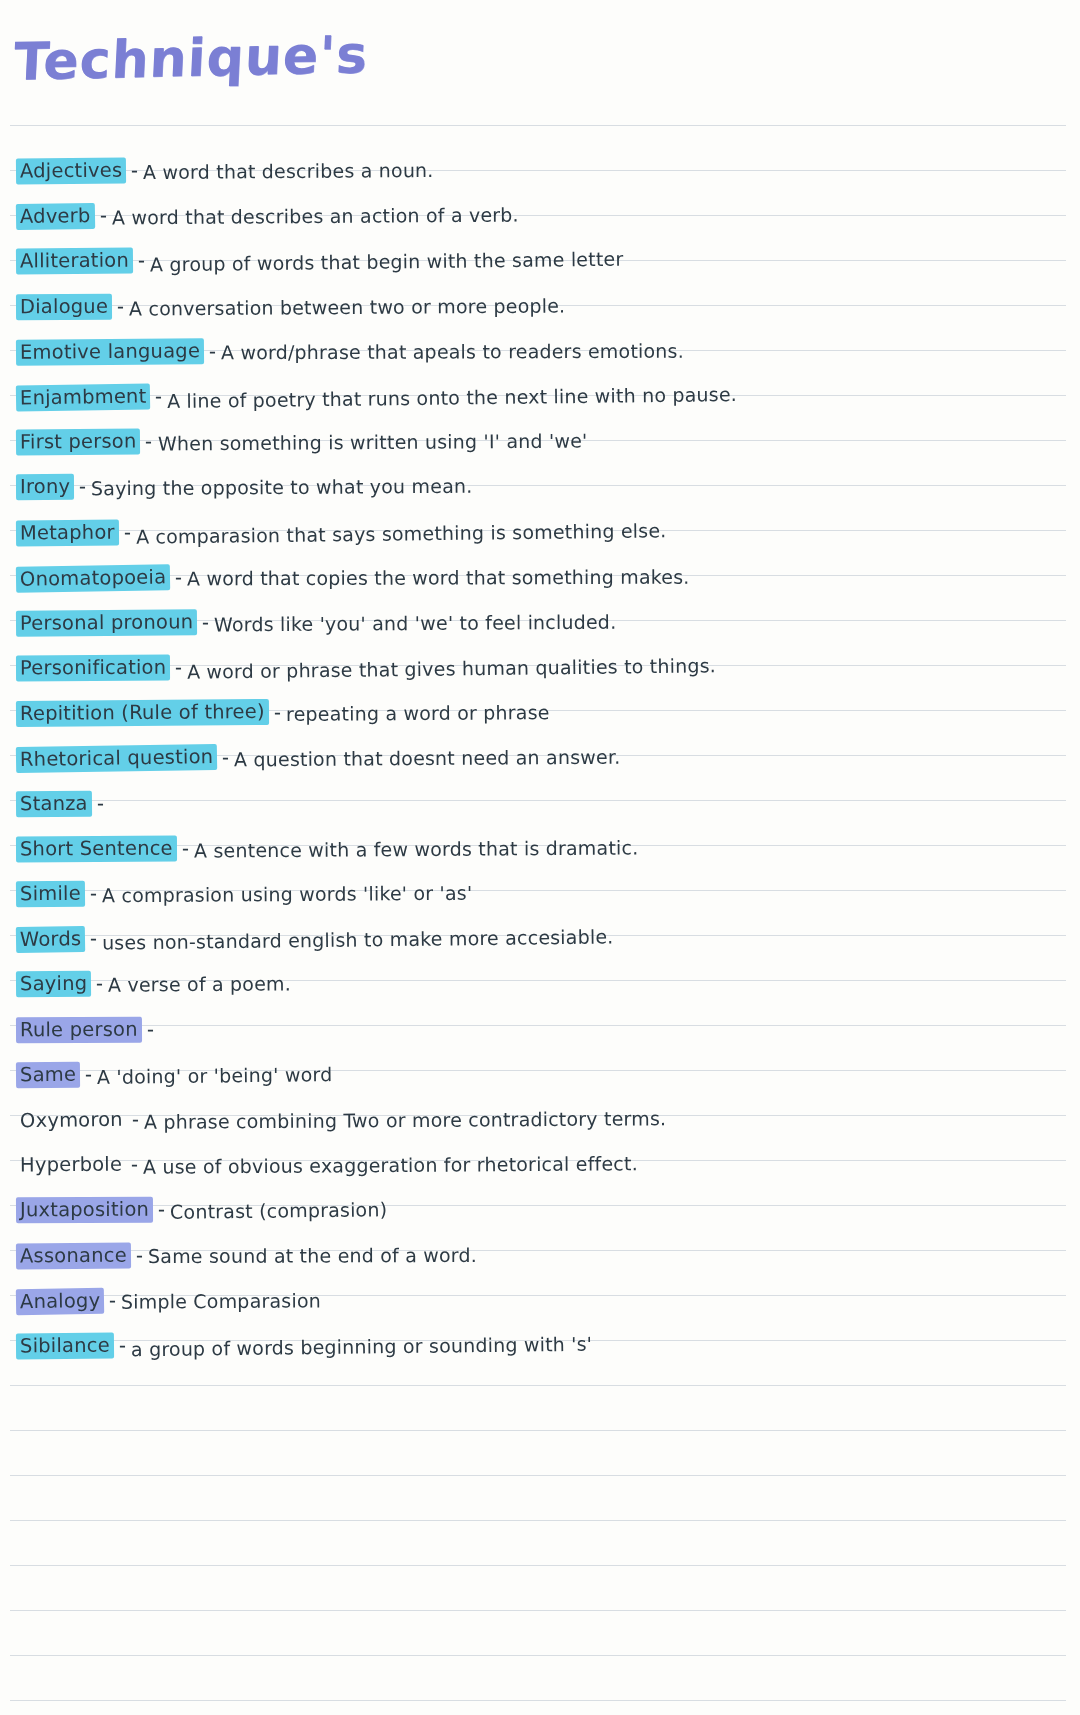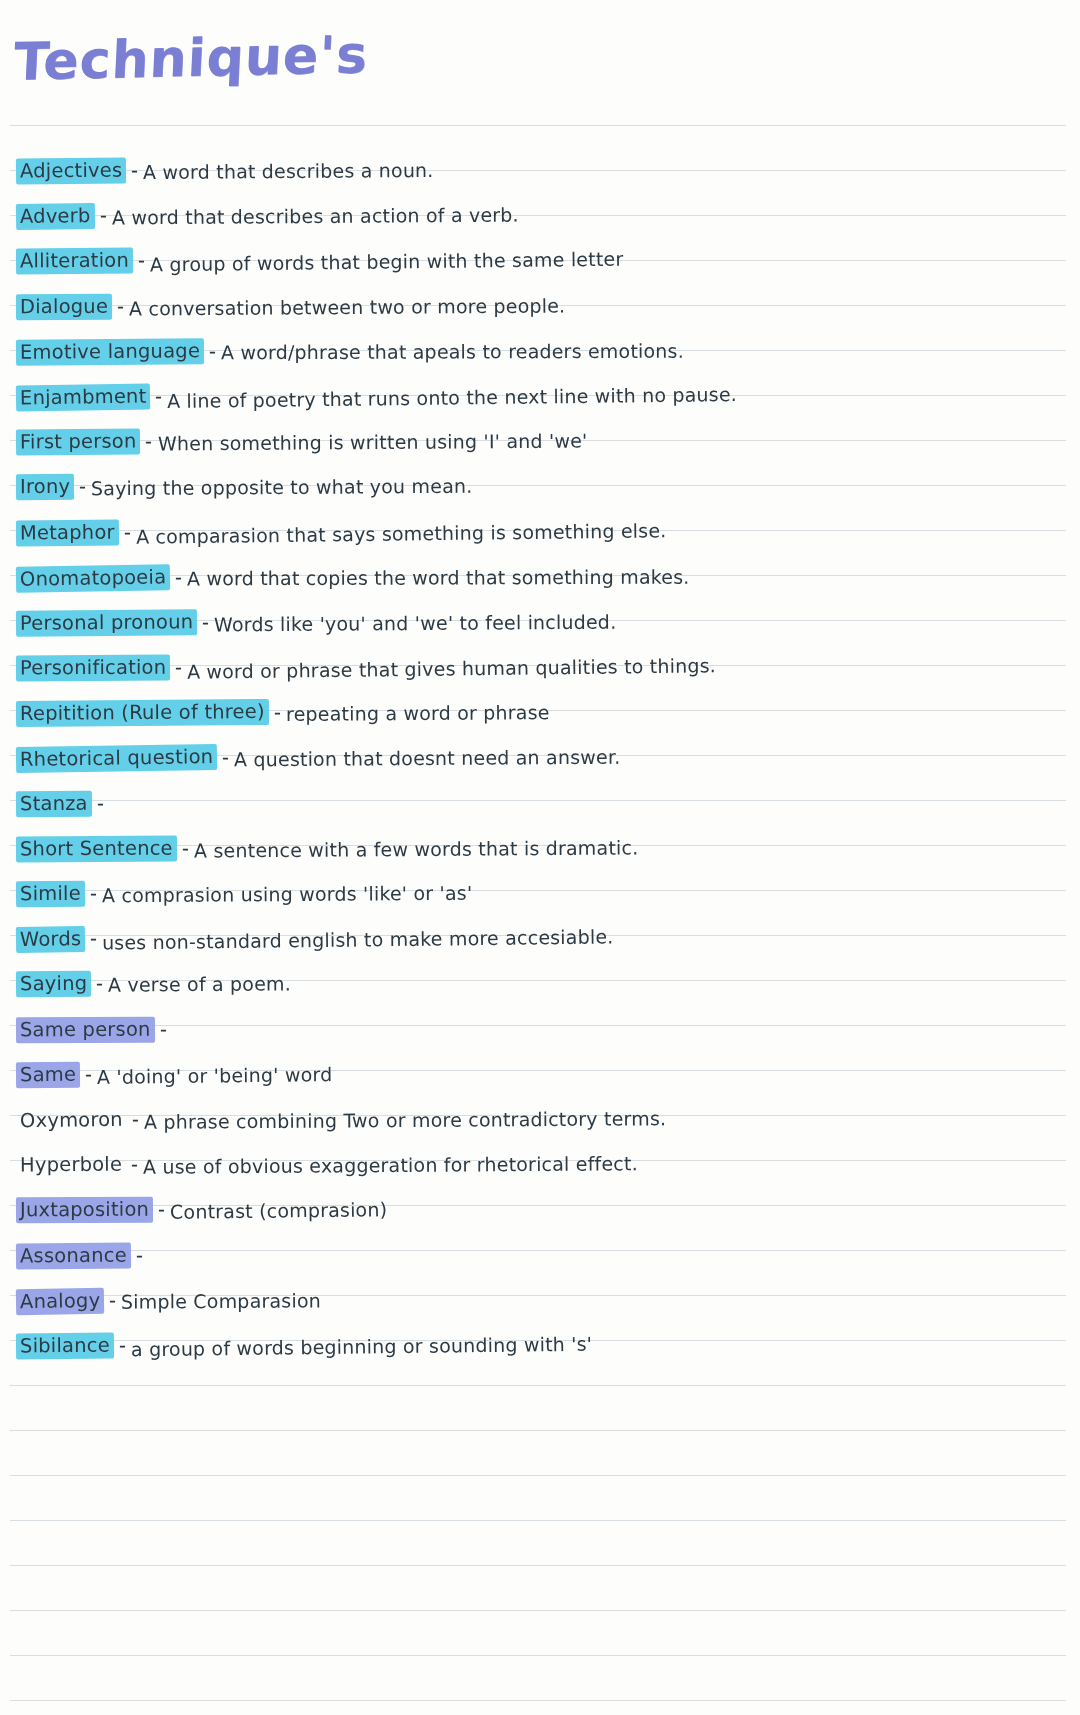--- a/index.html
+++ b/index.html
@@ -229,21 +229,21 @@
         <span class="term hl-blue">Words</span>
         <span class="dash">-</span>
         <span class="def">uses non-standard english to make more accesiable.</span>
       </div>
       <div class="entry">
         <span class="term hl-blue">Saying</span>
         <span class="dash">-</span>
         <span class="def">A verse of a poem.</span>
       </div>
       <div class="entry">
-        <span class="term hl-purple">Same person</span>
+        <span class="term hl-purple">Rule person</span>
         <span class="dash">-</span>
       </div>
       <div class="entry">
         <span class="term hl-purple">Same</span>
         <span class="dash">-</span>
         <span class="def">A 'doing' or 'being' word</span>
       </div>
       <div class="entry">
         <span class="term hl-none">Oxymoron</span>
         <span class="dash">-</span>
@@ -255,20 +255,21 @@
         <span class="def">A use of obvious exaggeration for rhetorical effect.</span>
       </div>
       <div class="entry">
         <span class="term hl-purple">Juxtaposition</span>
         <span class="dash">-</span>
         <span class="def">Contrast (comprasion)</span>
       </div>
       <div class="entry">
         <span class="term hl-purple">Assonance</span>
         <span class="dash">-</span>
+        <span class="def">Same sound at the end of a word.</span>
       </div>
       <div class="entry">
         <span class="term hl-purple">Analogy</span>
         <span class="dash">-</span>
         <span class="def">Simple Comparasion</span>
       </div>
       <div class="entry">
         <span class="term hl-blue">Sibilance</span>
         <span class="dash">-</span>
         <span class="def">a group of words beginning or sounding with 's'</span>

